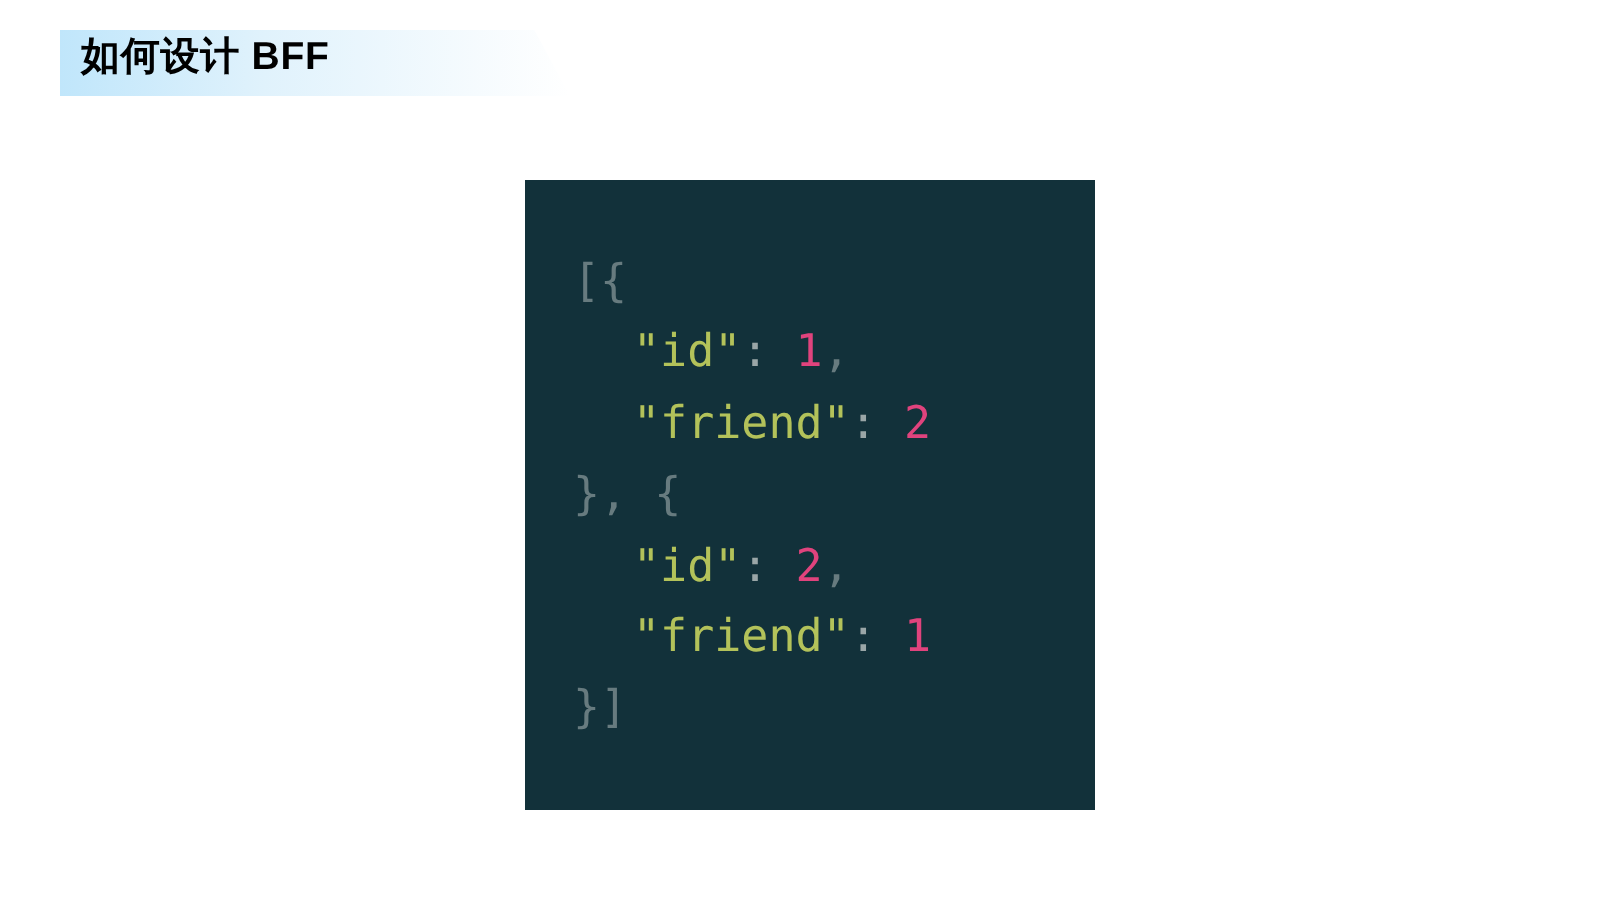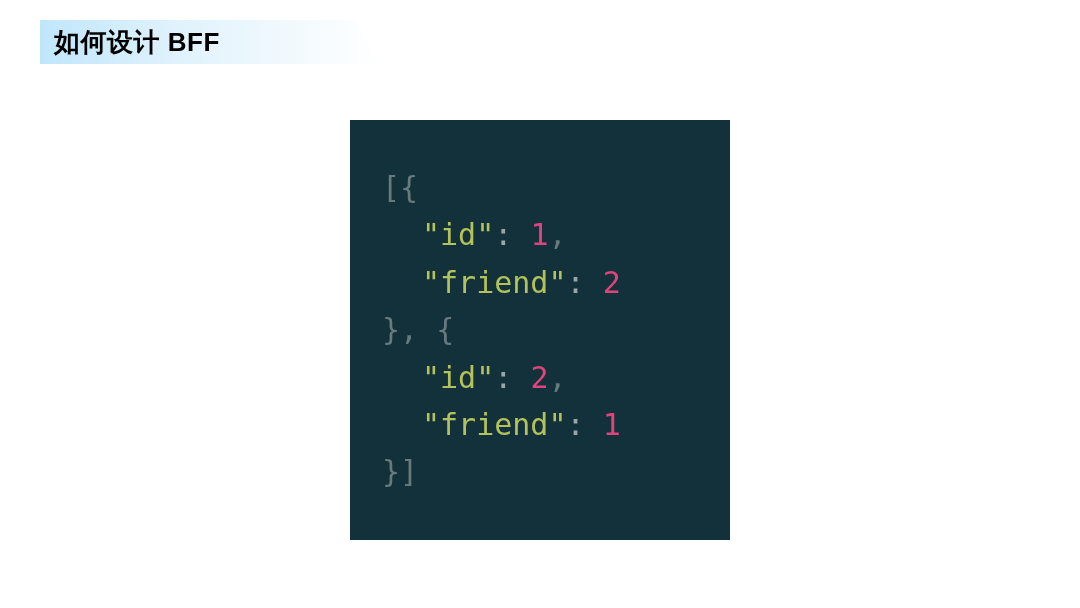--- a/index.html
+++ b/index.html
@@ -14,21 +14,20 @@
       font-family: -apple-system, "PingFang SC", "Microsoft YaHei", sans-serif;
       position: relative;
     }
     .title-banner {
       position: absolute;
       top: 20px;
       left: 40px;
       width: 340px;
       height: 44px;
       display: flex;
-      align-items: center;
       padding-left: 14px;
     }
     .title-banner::before {
       content: "";
       position: absolute;
       inset: 0;
       background: linear-gradient(90deg, #c0e6fb 0%, #e0f2fc 40%, #ffffff 100%);
       clip-path: polygon(0 0, 93% 0, 100% 100%, 0 100%);
       z-index: 0;
     }

